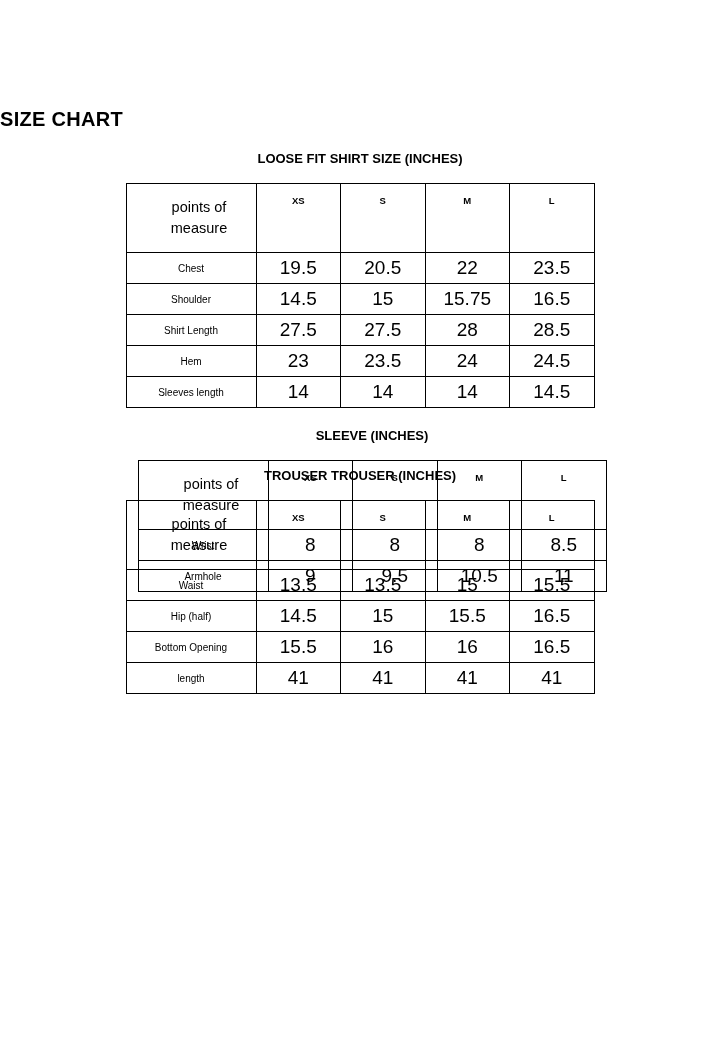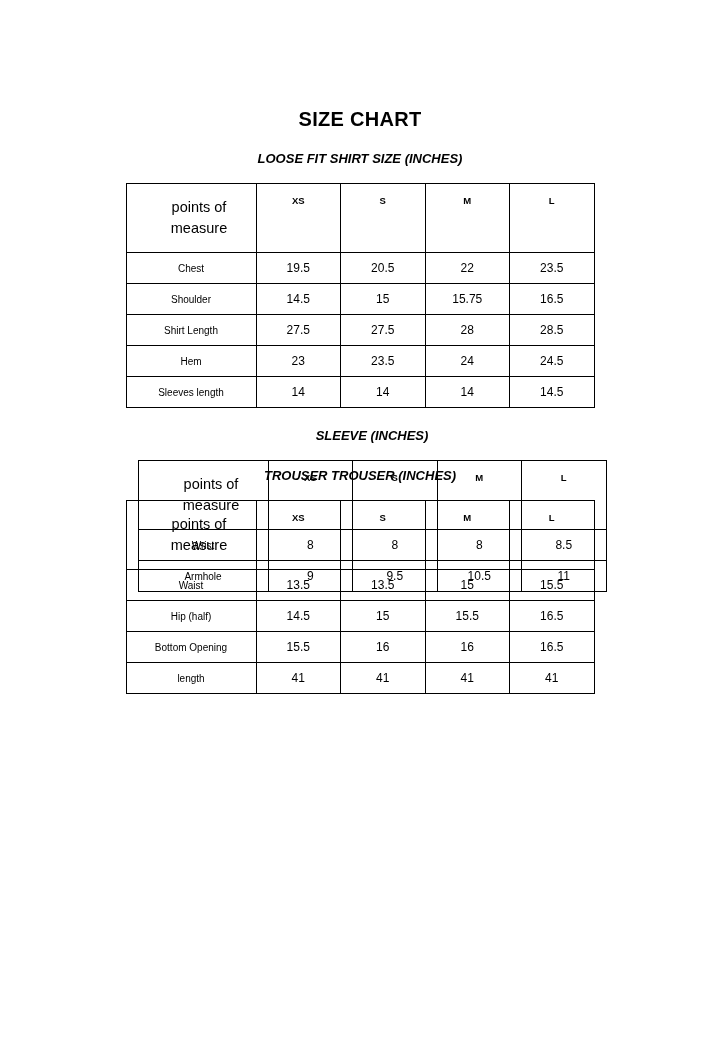--- a/index.html
+++ b/index.html
@@ -15,35 +15,33 @@
     position: relative;
     overflow: hidden;
   }
   .page {
     width: 720px;
     height: 1040px;
     box-sizing: border-box;
     padding: 0;
   }
   .doc-title {
-    text-align: center;
     font-size: 20px;
     font-weight: bold;
     letter-spacing: 0.3px;
     margin-top: 108px;
     margin-bottom: 0;
   }
   .section {
     margin-top: 20px;
   }
   .section-title {
     text-align: center;
     font-size: 13px;
     font-weight: bold;
-    font-style: italic;
     margin-bottom: 9px;
   }
   table.size-table {
     border-collapse: collapse;
     width: 468px;
     margin: 17px auto;
     table-layout: fixed;
   }
   table.size-table td,
   table.size-table th {
@@ -71,21 +69,21 @@
     font-weight: bold;
     vertical-align: top !important;
     padding-top: 11px !important;
     height: 52px;
   }
   .row-label {
     font-size: 10px;
     height: 30px;
   }
   .row-value {
-    font-size: 12px;
+    font-size: 19px;
     height: 30px;
   }
   .spacer-1 { height: 20px; padding-left: 24px; }
   .spacer-2 { height: 22px; }
 </style>
 </head>
 <body>
 
 <div class="page">
 

